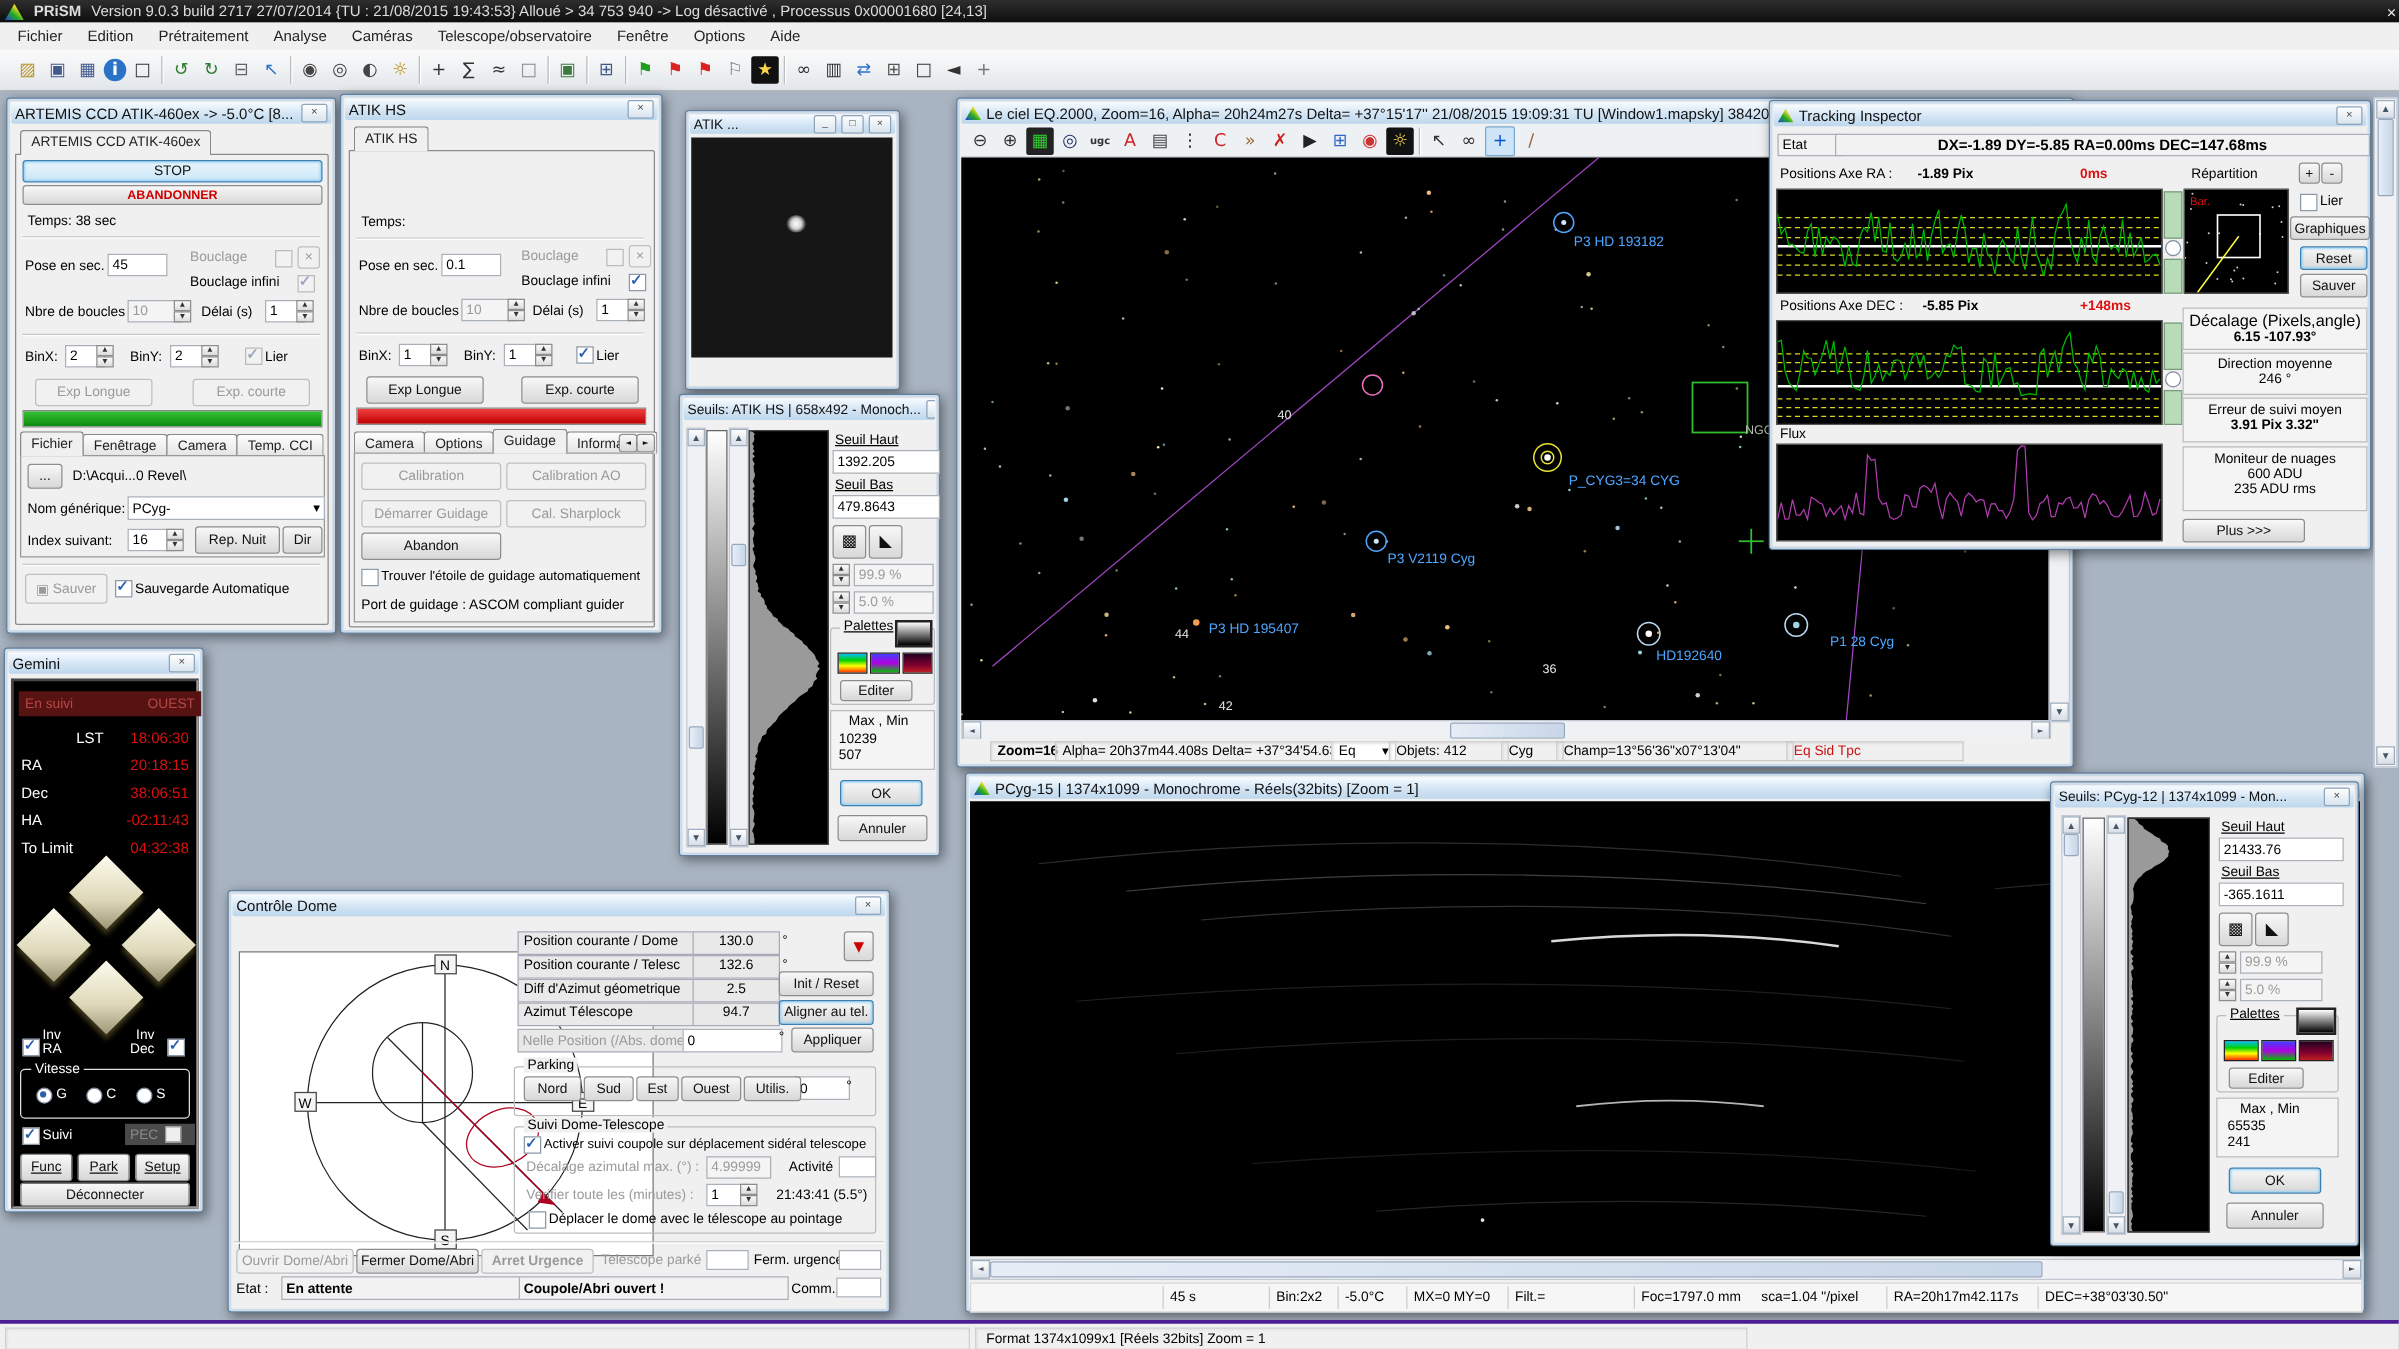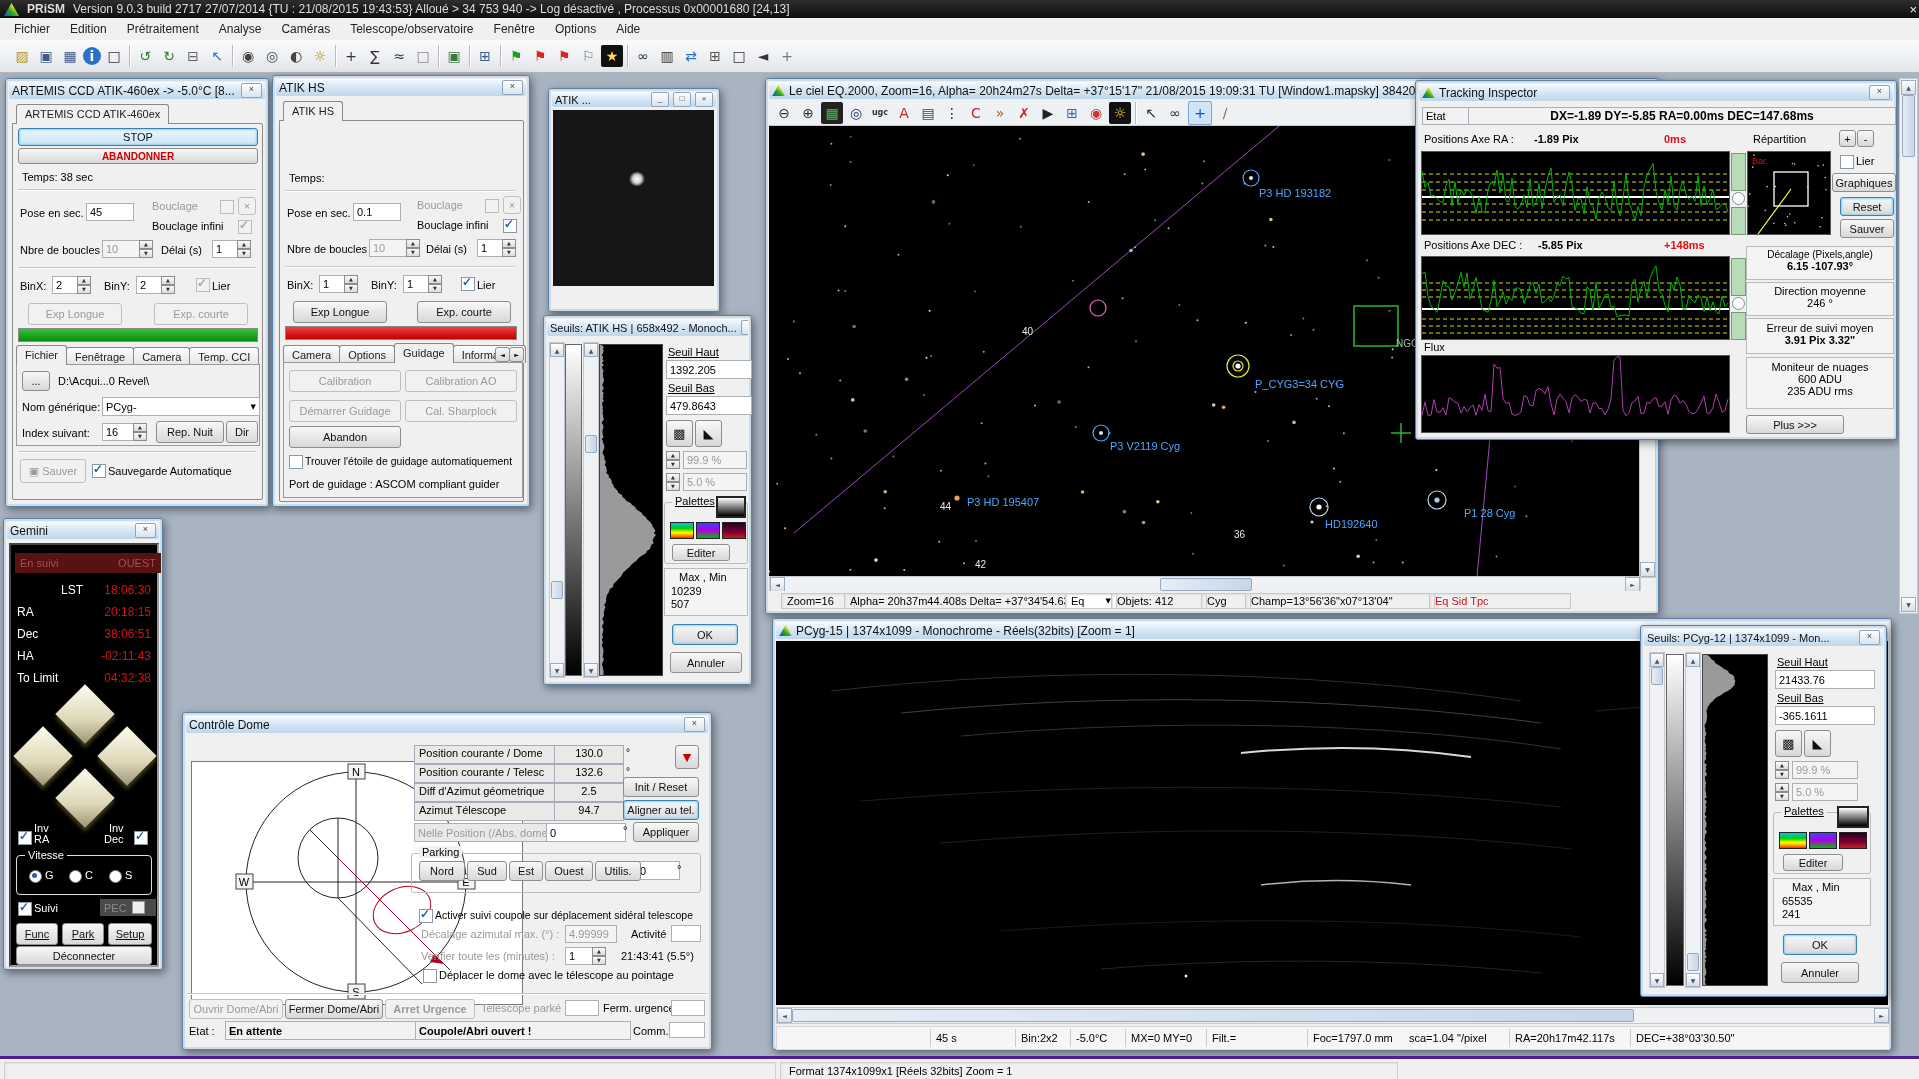--- a/index.html
+++ b/index.html
@@ -325,21 +325,21 @@
     <i class="ar" style="left:0;top:0;width:13px;height:13px;">▲</i>
       <i class="ar" style="left:0;bottom:0;width:13px;height:13px;">▼</i>
     <i class="th" style="left:1px;top:190px;width:11px;height:70px;"></i>
   </div>
   <div class="sb" style="left:3px;top:497px;width:870px;height:15px;">
     <i class="ar" style="left:0;top:0;width:13px;height:13px;">◄</i>
       <i class="ar" style="right:0;top:0;width:13px;height:13px;">►</i>
     <i class="th" style="left:390px;top:1px;width:90px;height:11px;"></i>
   </div>
   <div class="abs" style="left:3px;top:512px;width:886px;height:20px;background:#f0f0f0;">
-    <div class="statusfield" style="left:12px;width:62px;">Zoom=16</div>
+    <div class="statusfield" style="left:23px;width:62px;font-weight:bold;">Zoom=16</div>
     <div class="statusfield" style="left:75px;width:215px;">Alpha= 20h37m44.408s Delta= +37°34'54.63"</div>
     <div class="statusfield" style="left:296px;width:40px;background:#fff;">
         <span>Eq</span>
         <span style="margin-left:auto;font-size:7px;font-family:'DejaVu Sans',sans-serif;">▼</span>
       </div>
     <div class="statusfield" style="left:342px;width:84px;">Objets: 412</div>
     <div class="statusfield" style="left:432px;width:38px;">Cyg</div>
     <div class="statusfield" style="left:476px;width:178px;">Champ=13°56'36"x07°13'04"</div>
     <div class="statusfield" style="left:660px;width:130px;color:#cc1111;">Eq Sid Tpc</div>
   </div>
@@ -690,20 +690,23 @@
   <div class="inp idis" style="left:231px;top:110px;width:128px;height:17px;background:#e9e9e9;">Nelle Position (/Abs. dome)</div>
   <div class="inp" style="left:363px;top:110px;width:72px;height:17px;">0</div>
   <div class="lbl" style="left:440px;top:111px;">°</div>
   <div class="btn" style="left:450px;top:109px;width:64px;height:18px;">Appliquer</div>
   <div class="grp" style="left:228px;top:140px;width:288px;height:38px;">
       <span>Parking</span>
     </div>
 
   <div class="inp" style="left:453px;top:148px;width:36px;height:17px;">0</div>
   <div class="lbl" style="left:494px;top:150px;">°</div>
+  <div class="grp" style="left:228px;top:188px;width:288px;height:84px;">
+      <span>Suivi Dome-Telescope</span>
+    </div>
   <div class="chk on" style="left:236px;top:196px;"></div>
   <div class="lbl" style="left:252px;top:196px;font-size:10.5px;">Activer suivi coupole sur déplacement sidéral telescope</div>
   <div class="lbl dis" style="left:238px;top:215px;">Décalage azimutal max. (°) :</div>
   <div class="inp idis" style="left:382px;top:212px;width:44px;height:16px;">4.99999</div>
   <div class="lbl" style="left:448px;top:215px;">Activité</div>
   <div class="inp" style="left:488px;top:212px;width:22px;height:15px;"></div>
   <div class="lbl dis" style="left:238px;top:237px;">Verifier toute les (minutes) :</div>
   <div class="inp" style="left:382px;top:234px;width:26px;height:16px;">1</div>
   <div class="spin" style="left:409px;top:234px;height:18px;">
       <i>▲</i>
@@ -912,21 +915,21 @@
         <line x1="0" y1="62" x2="307" y2="62" stroke="#d8d820" stroke-width="1" stroke-dasharray="4,3"></line>
         <line x1="0" y1="69" x2="307" y2="69" stroke="#d8d820" stroke-width="1" stroke-dasharray="4,3"></line>
         <line x1="0" y1="76" x2="307" y2="76" stroke="#d8d820" stroke-width="1" stroke-dasharray="4,3"></line>
         <line x1="0" y1="52" x2="307" y2="52" stroke="#fff" stroke-width="2"></line>
         <polyline points="0,16.614839775075595 3,15.145976595357514 6,39.51155237506274 9,48.97105790899694 12,52.32555163054582 15,55.3389873309233 18,41.28013123745305 21,23.77290117951501 24,29.408114698423326 27,29.79795500751841 30,42.82883951653237 33,34.92223759220516 36,26.734290605458675 39,15.33303314024206 42,30.379638590073327 45,15.872305517576503 48,42.17791236620029 51,32.549224554888994 54,20.507977541891023 57,35.49524559512932 60,52.219084827762664 63,53.870357751052126 66,55.28832392419538 69,44.421407845690084 72,23.38616135975071 75,49.55781124532995 78,43.76360847369031 81,34.674578308039706 84,47.10498806578231 87,40.56634161623918 90,43.36675386479496 93,31.497516251467143 96,30.82957262733459 99,32.27820338774386 102,46.44799804601351 105,38.165973010175705 108,28.08147705360314 111,25.418260479064067 114,36.405377002245345 117,26.99710262036613 120,46.20592722588774 123,44.48598966328851 126,40.56754069204937 129,44.83292234756379 132,39.17130100284062 135,27.082539732448183 138,28.499566070703153 141,19.082248284753 144,21.991910592707438 147,20.49095562902969 150,50.060326159010025 153,50.90342661630807 156,52.420987572006936 159,56.081265464912896 162,56.67181880171878 165,29.63267446392497 168,33.32260196631601 171,53.39225988557844 174,25.10239710269087 177,51.37445511210688 180,45.0700854038563 183,38.15410865947617 186,37.00065426366907 189,50.58950501108778 192,49.19903042255737 195,59.518451338197366 198,58.75686955000148 201,58.10736132042786 204,58.27835799272036 207,58.86268747101782 210,26.272320804391622 213,22.117441344110553 216,44.8330839551607 219,31.633286400387657 222,24.211023506012754 225,41.16077537935415 228,21.584127627143296 231,13.853216622057891 234,8.869547732242294 237,33.0260775993917 240,37.67242332278228 243,48.10443210340671 246,54.93743987327355 249,25.223504502367575 252,32.80801738552323 255,19.964980852012975 258,28.045925009378244 261,52.3054538190017 264,52.17206117338455 267,38.028667895297104 270,42.99029249377122 273,45.815778343313355 276,37.928794108621574 279,40.39275168219392 282,54.36676822596317 285,39.816646433453975 288,53.88165309473863 291,44.86611847167996 294,54.66110028362142 297,56.76151452688404 300,38.8441305626402 303,49.3481303753653 306,46.11395866810637 " fill="none" stroke="#00b800" stroke-width="1"></polyline>
       </svg></div>
   <div class="abs" style="left:315px;top:177px;width:13px;height:36px;background:#b8dcb8;border:1px solid #789a78;"></div>
   <div class="radio" style="left:316px;top:216px;"></div>
   <div class="abs" style="left:315px;top:231px;width:13px;height:26px;background:#b8dcb8;border:1px solid #789a78;"></div>
   <div class="abs" style="left:330px;top:165px;width:146px;height:32px;border:1px solid #bbb;background:#f4f4f4;text-align:center;">
-    <div style="font-size:10px;margin-top:2px;">Décalage (Pixels,angle)</div>
+    <div style="font-size:13px;margin-top:2px;">Décalage (Pixels,angle)</div>
     <div style="font-size:11px;font-weight:bold;">6.15  -107.93°</div>
   </div>
   <div class="abs" style="left:330px;top:201px;width:146px;height:32px;border:1px solid #bbb;background:#f4f4f4;text-align:center;">
     <div style="font-size:11px;margin-top:2px;">Direction moyenne</div>
     <div style="font-size:11px;">246 °</div>
   </div>
   <div class="abs" style="left:330px;top:237px;width:146px;height:34px;border:1px solid #bbb;background:#f4f4f4;text-align:center;">
     <div style="font-size:11px;margin-top:3px;">Erreur de suivi moyen</div>
     <div style="font-size:11px;font-weight:bold;">3.91 Pix  3.32"</div>
   </div>

